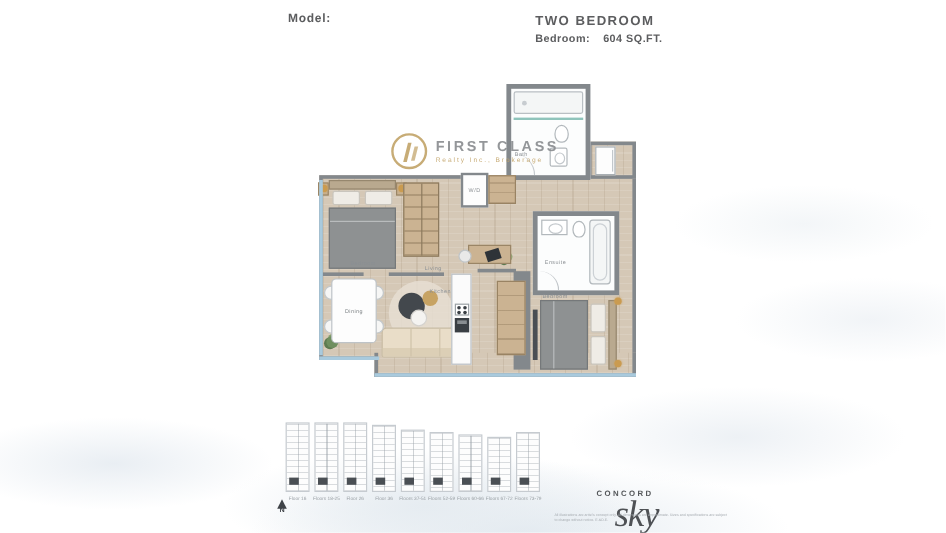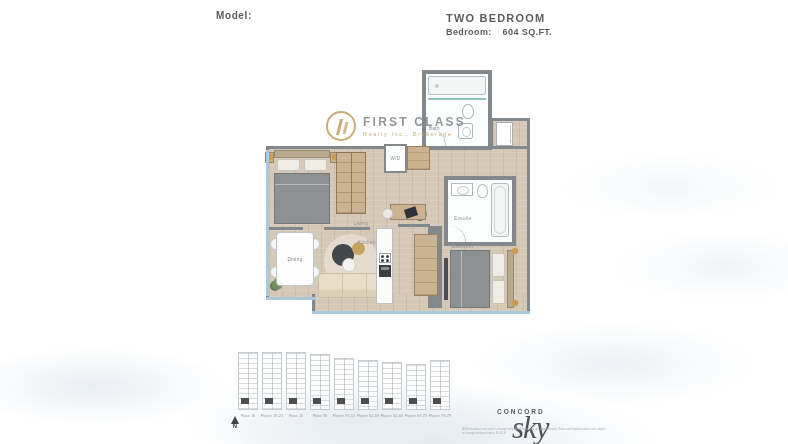--- a/index.html
+++ b/index.html
@@ -12,21 +12,21 @@
     background:
       radial-gradient(ellipse 190px 55px at 12% 87%, #e9eef3 0%, rgba(233,238,243,0) 70%),
       radial-gradient(ellipse 240px 70px at 45% 95%, #e6ecf1 0%, rgba(230,236,241,0) 70%),
       radial-gradient(ellipse 200px 60px at 78% 82%, #edf1f5 0%, rgba(237,241,245,0) 70%),
       radial-gradient(ellipse 160px 50px at 92% 60%, #f1f4f7 0%, rgba(241,244,247,0) 70%),
       radial-gradient(ellipse 150px 45px at 85% 42%, #f3f6f8 0%, rgba(243,246,248,0) 72%),
       radial-gradient(ellipse 300px 80px at 55% 100%, #e3eaf0 0%, rgba(227,234,240,0) 75%);
   }
 
   
-  .model-label { position:absolute; left:216px; top:10px; font-size:10px; font-weight:bold;
+  .model-label { position:absolute; left:240px; top:10px; font-size:10px; font-weight:bold;
     color:#5c5d5f; letter-spacing:.6px; }
   .model-number { position:absolute; left:220px; top:12px; font-size:42px; font-weight:bold;
     color:#565759; font-family:"Liberation Serif", serif; letter-spacing:1px; }
   .unit-type { position:absolute; left:446px; top:12px; font-size:11px; font-weight:bold;
     color:#5c5d5f; letter-spacing:1.2px; }
   .enclosed { position:absolute; left:446px; top:27px; font-size:9px; font-weight:bold;
     color:#5c5d5f; letter-spacing:.4px; }
   .enclosed .val { margin-left:8px; }
 
   

